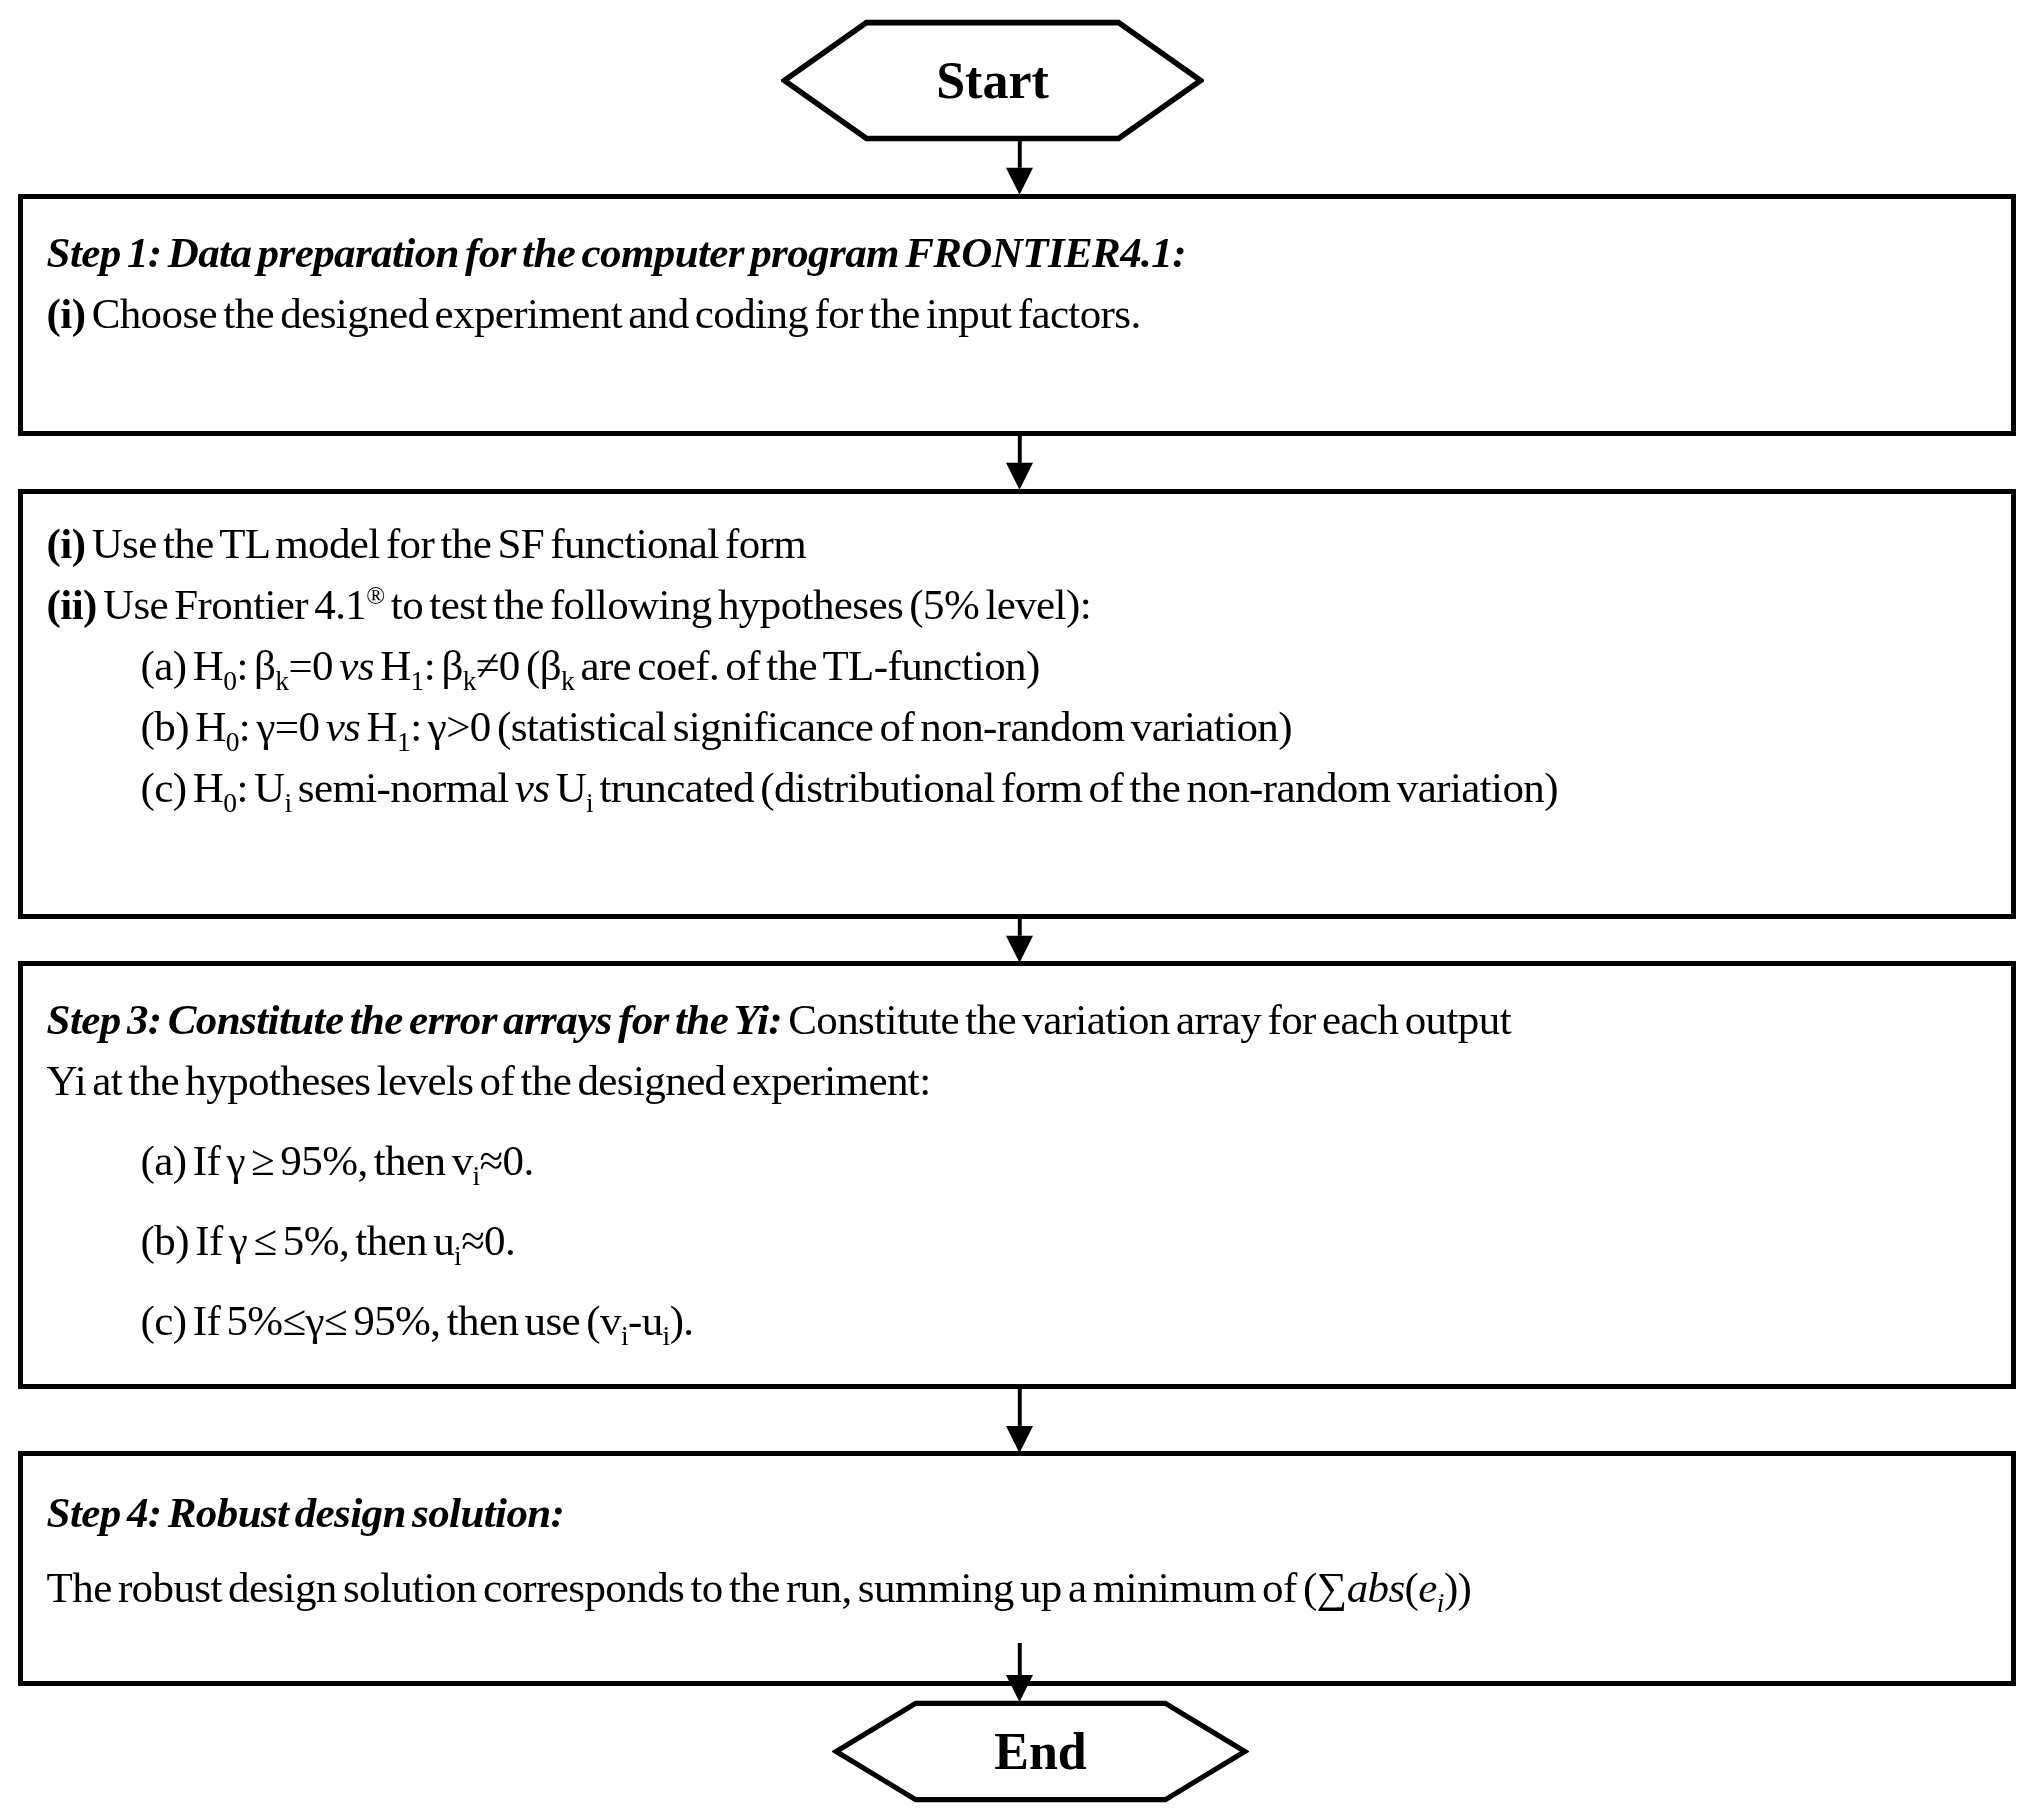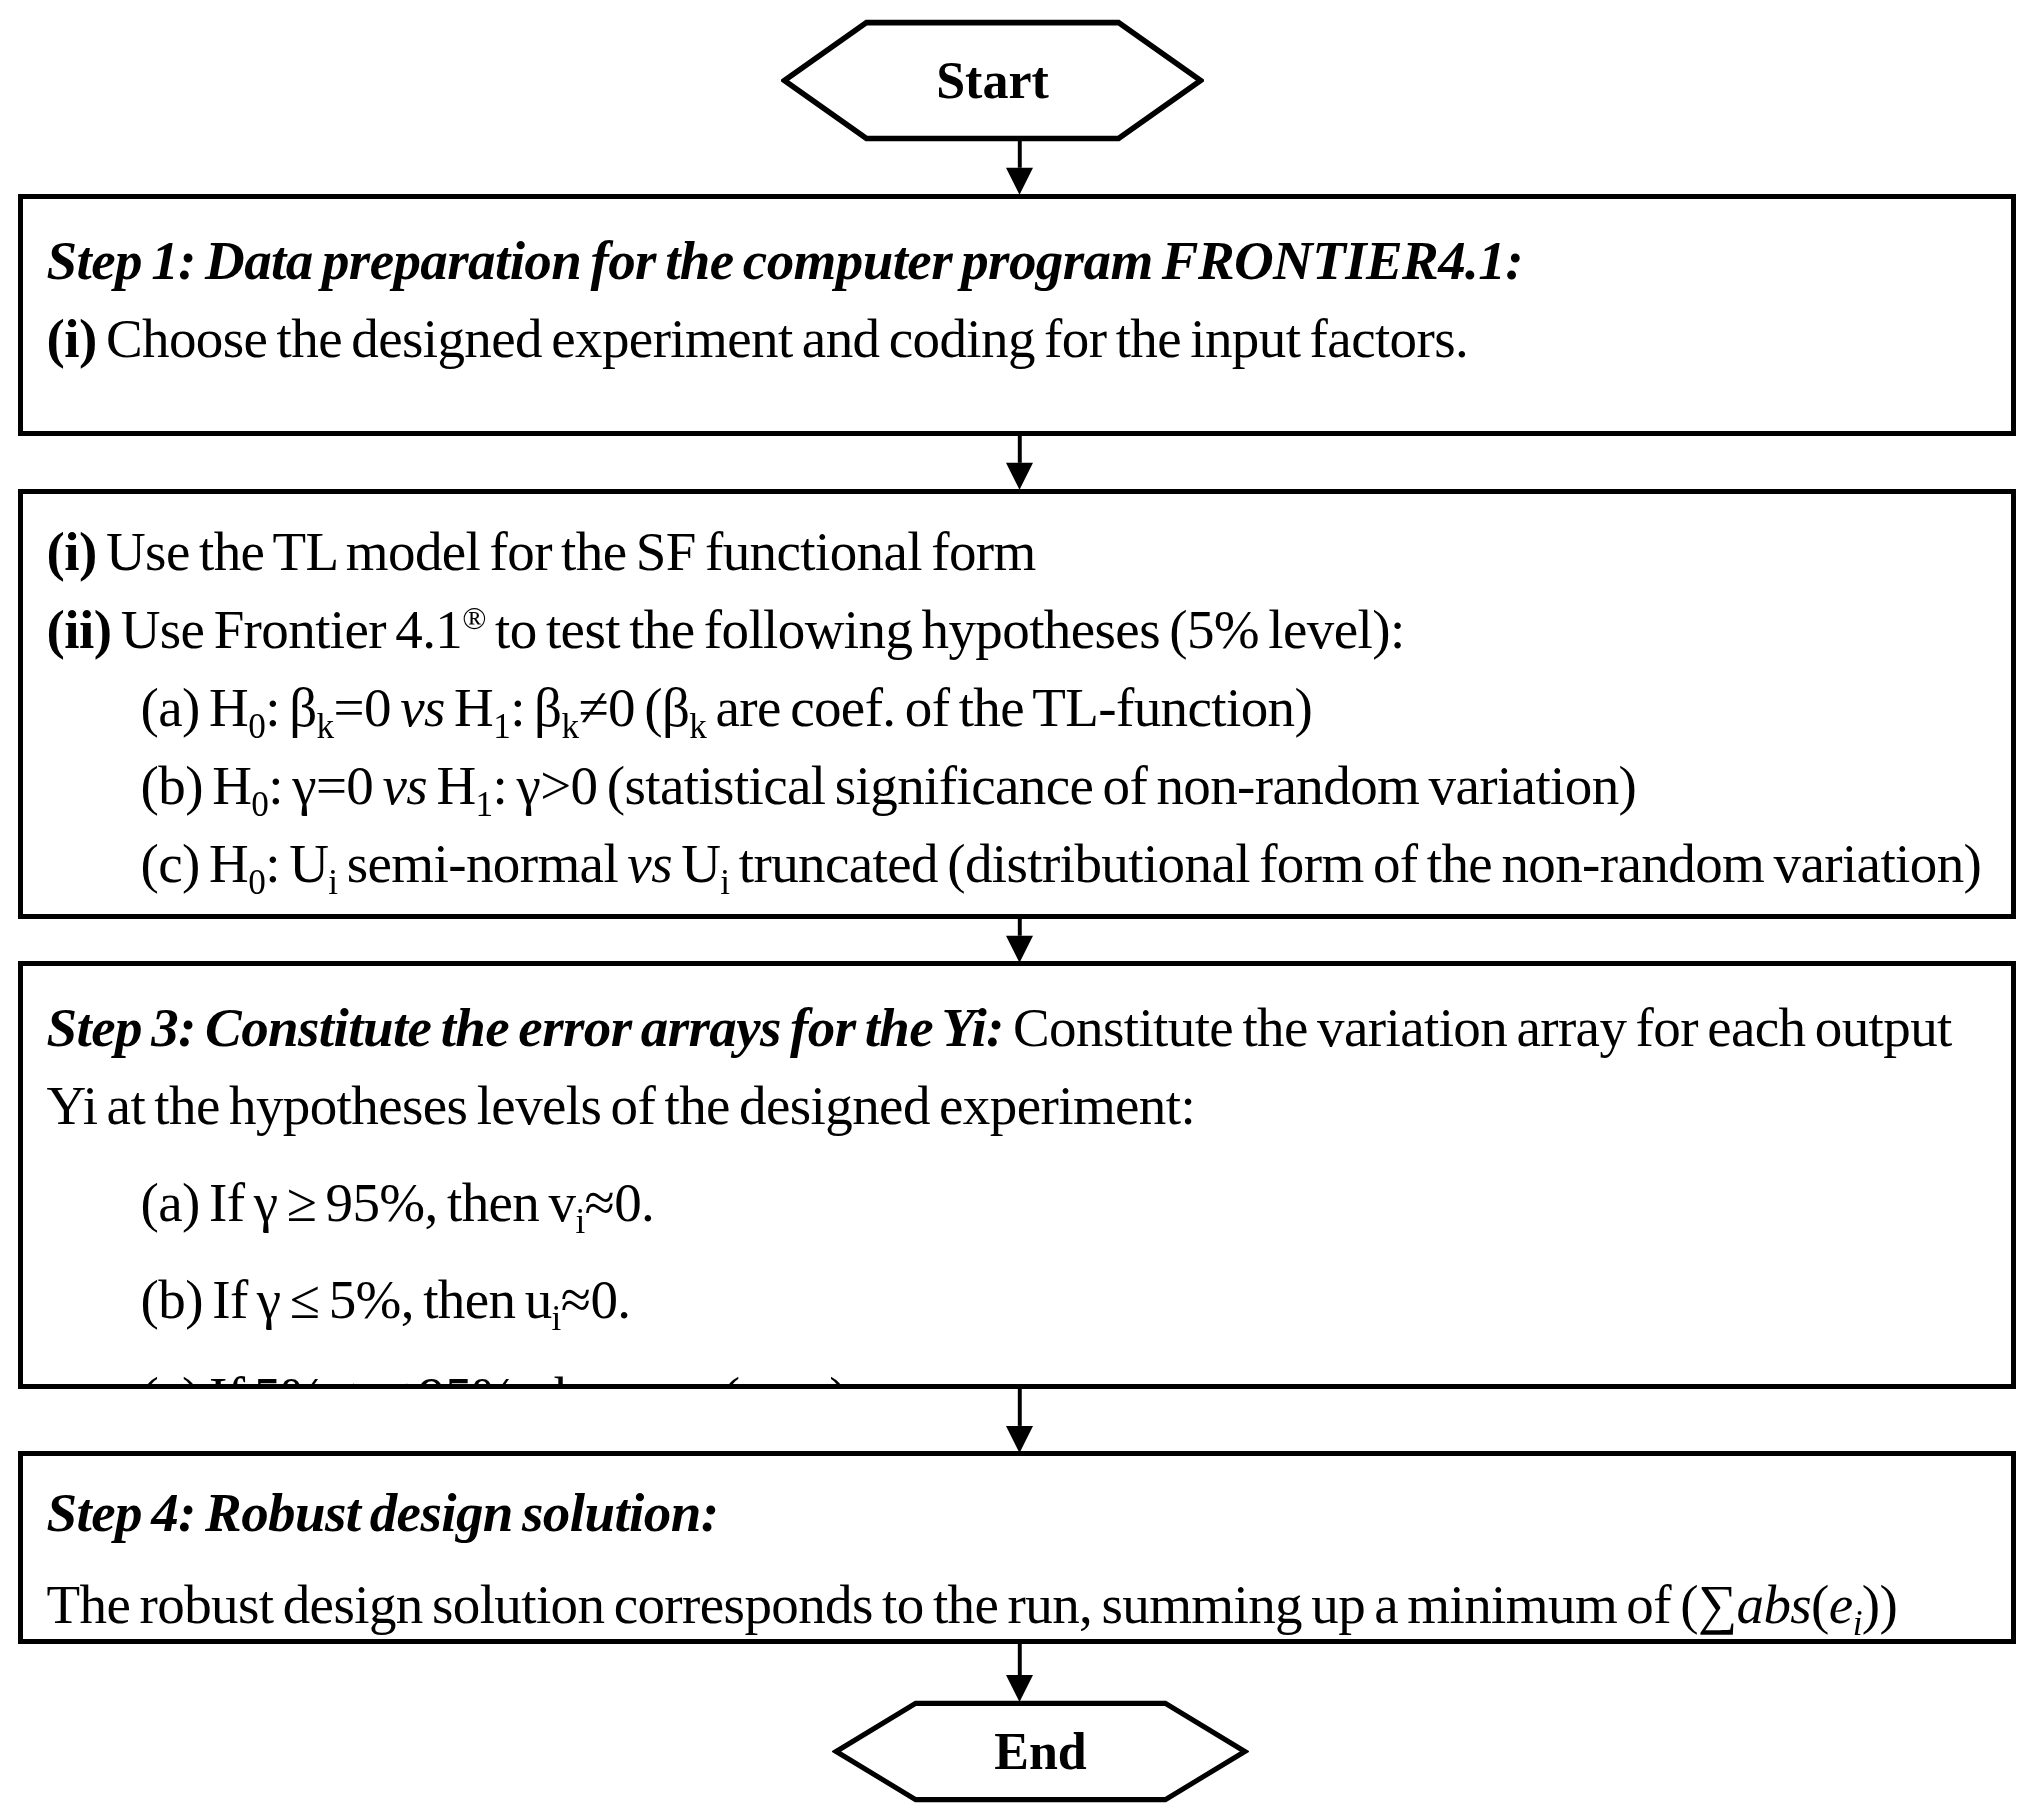--- a/index.html
+++ b/index.html
@@ -10,23 +10,23 @@
     overflow:hidden;
   }
   .box{
     position:absolute;left:18px;width:1998px;
     border:5px solid #000;box-sizing:border-box;
     background:#fff;padding:22.5px 22.5px 0 23.6px;overflow:hidden;
   }
   #box1{top:194px;height:242px}
   #box2{top:489px;height:430px;padding-top:19px}
   #box3{top:961px;height:428px}
-  #box4{top:1451px;height:193px;padding-top:18px}
+  #box4{top:1451px;height:235px;padding-top:26px}
   .line{
-    font-size:55px;line-height:1.42;
+    font-size:43px;line-height:1.42;
     letter-spacing:-0.6px;word-spacing:-3.9px;white-space:nowrap;
   }
   .line.indent{padding-left:94px}
   #box3 .line.indent{margin-top:19px}
   #box4 .line + .line{margin-top:13.5px}
   .seg-b{font-weight:bold}
   .seg-bi{font-weight:bold;font-style:italic}
   .seg-i{font-style:italic}
   sub{font-size:64%;line-height:0}
   sup{font-size:58%;line-height:0}

